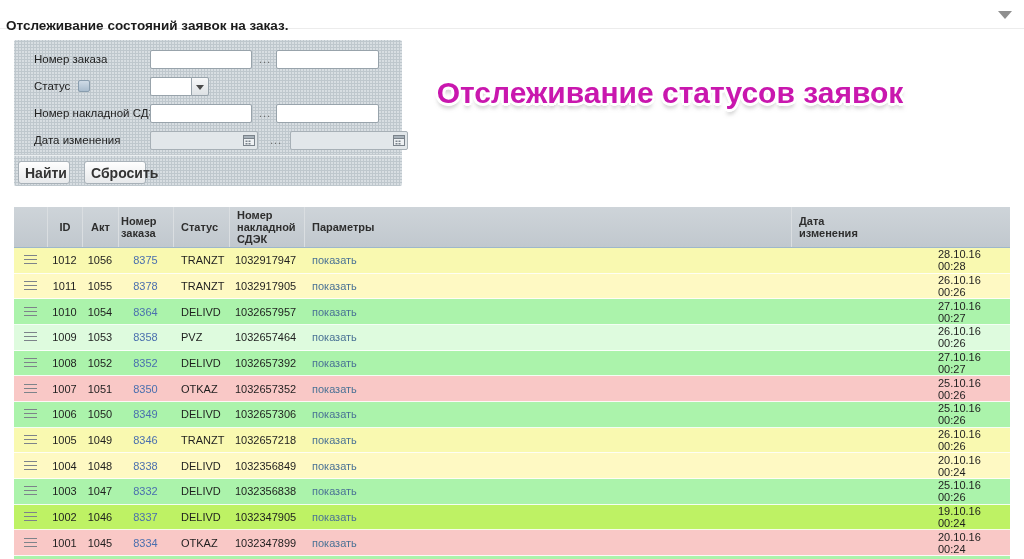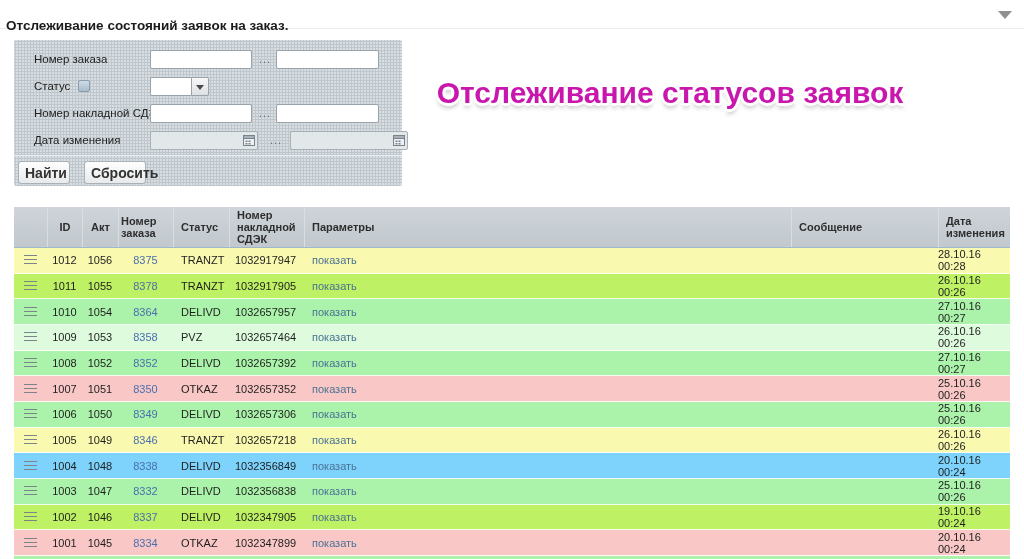--- a/index.html
+++ b/index.html
@@ -126,42 +126,41 @@
 
 <div class="grid">
   <div class="ghead">
       <div class="hc first" style="width: 33px; justify-content: center; padding: 2px;"></div>
       <div class="hc" style="width: 35px; justify-content: center; padding: 2px;">ID</div>
       <div class="hc" style="width: 36px; justify-content: center; padding: 2px;">Акт</div>
       <div class="hc" style="width: 55px; justify-content: center; padding: 2px;">Номер заказа</div>
       <div class="hc" style="width: 56px;">Статус</div>
       <div class="hc" style="width: 75px;">Номер накладной СДЭК</div>
       <div class="hc" style="width: 487px;">Параметры</div>
-      <div class="hc" style="width: 147px;">Сообщение</div>
       <div class="hc" style="width: 72px;">Дата изменения</div>
     </div>
   <div>
       <div class="grow" style="background: rgb(249, 249, 176);">
         <div class="cell a-c" style="width:33px">
           <span class="menu-icon"></span>
         </div>
         <div class="cell a-c" style="width:35px">1012</div>
         <div class="cell a-c" style="width:36px">1056</div>
         <div class="cell a-c" style="width:55px">
           <span class="order-link">8375</span>
         </div>
         <div class="cell a-l" style="width:56px">TRANZT</div>
         <div class="cell a-l" style="width:75px;padding-left:6px">1032917947</div>
         <div class="cell a-l" style="width:487px">
           <span class="show-link">показать</span>
         </div>
         <div class="cell a-l" style="width:147px"></div>
         <div class="cell a-r" style="width:72px">28.10.16 00:28</div>
       </div>
-      <div class="grow" style="background: #bef264;">
+      <div class="grow" style="background: #fef9c3;">
         <div class="cell a-c" style="width:33px">
           <span class="menu-icon"></span>
         </div>
         <div class="cell a-c" style="width:35px">1011</div>
         <div class="cell a-c" style="width:36px">1055</div>
         <div class="cell a-c" style="width:55px">
           <span class="order-link">8378</span>
         </div>
         <div class="cell a-l" style="width:56px">TRANZT</div>
         <div class="cell a-l" style="width:75px;padding-left:6px">1032917905</div>
@@ -266,21 +265,21 @@
           <span class="order-link">8346</span>
         </div>
         <div class="cell a-l" style="width:56px">TRANZT</div>
         <div class="cell a-l" style="width:75px;padding-left:6px">1032657218</div>
         <div class="cell a-l" style="width:487px">
           <span class="show-link">показать</span>
         </div>
         <div class="cell a-l" style="width:147px"></div>
         <div class="cell a-r" style="width:72px">26.10.16 00:26</div>
       </div>
-      <div class="grow" style="background: #7dd3fc;">
+      <div class="grow" style="background: #fef9c3;">
         <div class="cell a-c" style="width:33px">
           <span class="menu-icon"></span>
         </div>
         <div class="cell a-c" style="width:35px">1004</div>
         <div class="cell a-c" style="width:36px">1048</div>
         <div class="cell a-c" style="width:55px">
           <span class="order-link">8338</span>
         </div>
         <div class="cell a-l" style="width:56px">DELIVD</div>
         <div class="cell a-l" style="width:75px;padding-left:6px">1032356849</div>

